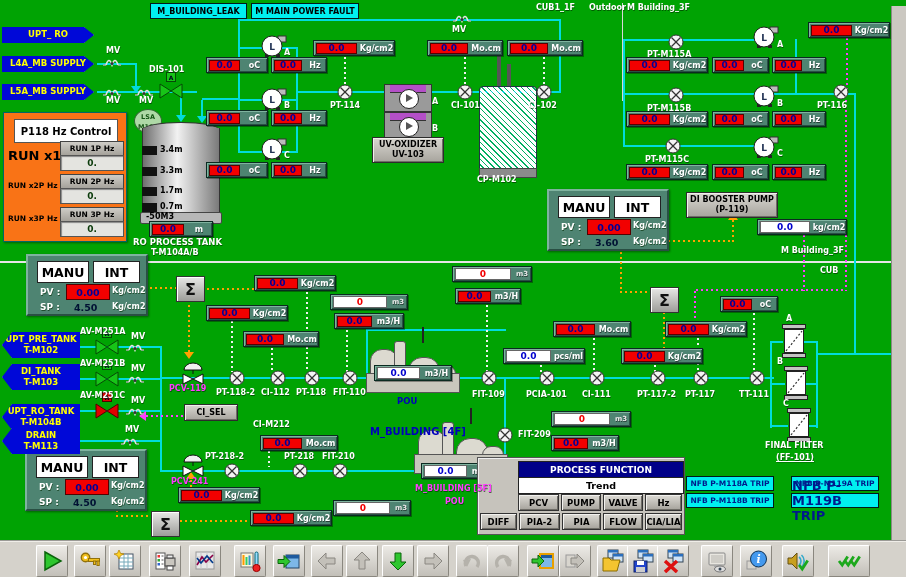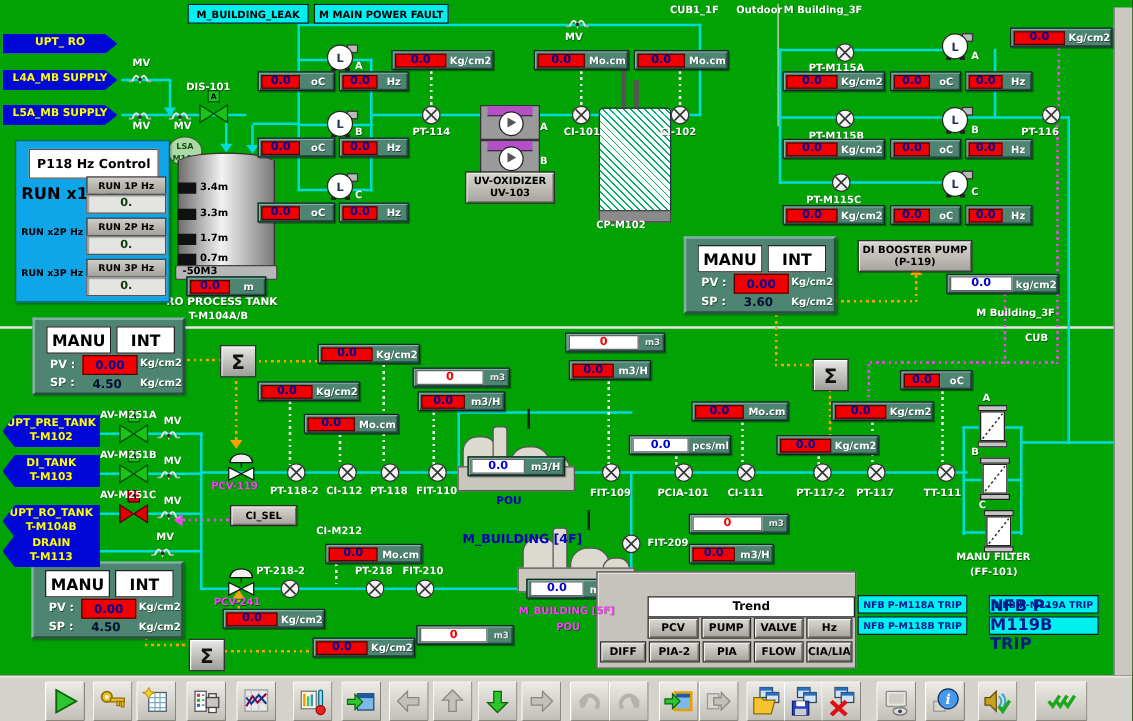--- a/index.html
+++ b/index.html
@@ -734,21 +734,21 @@
       <div>UV-OXIDIZER</div>
       <div>UV-103</div>
     </div>
     <div class="graybtn" style="left: 686px; top: 192px; width: 92px; height: 26px;">
       <div>DI BOOSTER PUMP</div>
       <div>(P-119)</div>
     </div>
     <div class="graybtn" style="left: 184px; top: 404px; width: 54px; height: 17px;">
       <div>CI_SEL</div>
     </div>
-    <div class="abs" style="left: 12px; top: 112px; width: 122px; height: 128px; background: #0ea5e9; border: 1px solid rgb(0, 102, 102); box-shadow: rgba(0, 0, 0, 0.4) 1px 1px 2px;">
+    <div class="abs" style="left: 3px; top: 112px; width: 122px; height: 128px; background: #f97316; border: 1px solid rgb(0, 102, 102); box-shadow: rgba(0, 0, 0, 0.4) 1px 1px 2px;">
       <div class="abs" style="left: 10px; top: 6px; width: 102px; height: 22px; background: rgb(255, 255, 255); border: 1px solid rgb(85, 85, 85); display: flex; align-items: center; justify-content: center; font: bold 10px &quot;DejaVu Sans&quot;, sans-serif; color: rgb(0, 0, 0);">P118 Hz Control</div>
       <div class="lbl" style="left: 4px; top: 35px; color: rgb(0, 0, 0); text-shadow: none; font-size: 13px;">RUN x1P Hz</div>
       <div class="abs" style="left: 56px; top: 28px; width: 62px; height: 13px; background: linear-gradient(rgb(207, 205, 199), rgb(165, 162, 155)); border: 1px solid rgb(68, 68, 68); display: flex; align-items: center; justify-content: center; font: bold 7.5px &quot;DejaVu Sans&quot;, sans-serif;">RUN 1P Hz</div>
       <div class="abs" style="left: 56px; top: 42px; width: 62px; height: 14px; background: rgb(228, 228, 224); border: 1px solid rgb(85, 85, 85); box-shadow: rgb(136, 136, 136) 1px 1px 1px inset; display: flex; align-items: center; justify-content: center; font: bold 9px &quot;DejaVu Sans&quot;, sans-serif; color: rgb(10, 58, 10);">0.</div>
       <div class="lbl" style="left: 4px; top: 68px; color: rgb(0, 0, 0); text-shadow: none; font-size: 7.5px;">RUN x2P Hz</div>
       <div class="abs" style="left: 56px; top: 61px; width: 62px; height: 13px; background: linear-gradient(rgb(207, 205, 199), rgb(165, 162, 155)); border: 1px solid rgb(68, 68, 68); display: flex; align-items: center; justify-content: center; font: bold 7.5px &quot;DejaVu Sans&quot;, sans-serif;">RUN 2P Hz</div>
       <div class="abs" style="left: 56px; top: 75px; width: 62px; height: 14px; background: rgb(228, 228, 224); border: 1px solid rgb(85, 85, 85); box-shadow: rgb(136, 136, 136) 1px 1px 1px inset; display: flex; align-items: center; justify-content: center; font: bold 9px &quot;DejaVu Sans&quot;, sans-serif; color: rgb(10, 58, 10);">0.</div>
       <div class="lbl" style="left: 4px; top: 101px; color: rgb(0, 0, 0); text-shadow: none; font-size: 7.5px;">RUN x3P Hz</div>
       <div class="abs" style="left: 56px; top: 94px; width: 62px; height: 13px; background: linear-gradient(rgb(207, 205, 199), rgb(165, 162, 155)); border: 1px solid rgb(68, 68, 68); display: flex; align-items: center; justify-content: center; font: bold 7.5px &quot;DejaVu Sans&quot;, sans-serif;">RUN 3P Hz</div>
       <div class="abs" style="left: 56px; top: 108px; width: 62px; height: 14px; background: rgb(228, 228, 224); border: 1px solid rgb(85, 85, 85); box-shadow: rgb(136, 136, 136) 1px 1px 1px inset; display: flex; align-items: center; justify-content: center; font: bold 9px &quot;DejaVu Sans&quot;, sans-serif; color: rgb(10, 58, 10);">0.</div>
@@ -778,20 +778,21 @@
       <div>DRAIN</div>
       <div>T-M113</div>
     </div>
     <div class="cyanbox" style="left: 150px; top: 3px; width: 97px; height: 16px;">M_BUILDING_LEAK</div>
     <div class="cyanbox" style="left: 251px; top: 3px; width: 108px; height: 16px;">M MAIN POWER FAULT</div>
     <div class="cyanbox" style="left: 686px; top: 476px; width: 88px; height: 15px; color: rgb(0, 26, 140); font-size: 7.5px;">NFB P-M118A TRIP</div>
     <div class="cyanbox" style="left: 686px; top: 493px; width: 88px; height: 15px; color: rgb(0, 26, 140); font-size: 7.5px;">NFB P-M118B TRIP</div>
     <div class="cyanbox" style="left: 791px; top: 476px; width: 88px; height: 15px; color: rgb(0, 26, 140); font-size: 7.5px;">NFB P-M119A TRIP</div>
     <div class="cyanbox" style="left: 791px; top: 493px; width: 88px; height: 15px; color: rgb(0, 26, 140); font-size: 13px;">NFB P-M119B TRIP</div>
     <div class="abs" style="left: 477px; top: 457px; width: 206px; height: 76px; background: rgb(198, 195, 188); border: 1px solid rgb(85, 85, 85); box-shadow: rgb(238, 238, 238) 1px 1px 0px inset;">
+      <div class="abs" style="left: 40px; top: 3px; width: 164px; height: 15px; background: rgb(0, 0, 136); color: rgb(255, 255, 255); font: bold 9px &quot;DejaVu Sans&quot;, sans-serif; display: flex; align-items: center; justify-content: center; border: 1px solid rgb(34, 34, 34);">PROCESS FUNCTION</div>
       <div class="abs" style="left: 40px; top: 19px; width: 164px; height: 15px; background: rgb(255, 255, 255); color: rgb(0, 0, 0); font: bold 9.5px &quot;DejaVu Sans&quot;, sans-serif; display: flex; align-items: center; justify-content: center; border: 1px solid rgb(34, 34, 34);">Trend</div>
       <div class="pf-btn" style="left: 40px; top: 36px; width: 41px; height: 17px;">PCV</div>
       <div class="pf-btn" style="left: 83px; top: 36px; width: 40px; height: 17px;">PUMP</div>
       <div class="pf-btn" style="left: 125px; top: 36px; width: 40px; height: 17px;">VALVE</div>
       <div class="pf-btn" style="left: 167px; top: 36px; width: 37px; height: 17px;">Hz</div>
       <div class="pf-btn" style="left: 2px; top: 55px; width: 37px; height: 17px;">DIFF</div>
       <div class="pf-btn" style="left: 41px; top: 55px; width: 41px; height: 17px;">PIA-2</div>
       <div class="pf-btn" style="left: 84px; top: 55px; width: 39px; height: 17px;">PIA</div>
       <div class="pf-btn" style="left: 125px; top: 55px; width: 40px; height: 17px;">FLOW</div>
       <div class="pf-btn" style="left: 167px; top: 55px; width: 37px; height: 17px;">CIA/LIA</div>
@@ -814,22 +815,22 @@
     <div class="lbl" style="left: 80px; top: 359px;">AV-M251B</div>
     <div class="lbl" style="left: 80px; top: 391px;">AV-M251C</div>
     <div class="lbl" style="left: 169px; top: 384px; color: rgb(255, 60, 255);">PCV-119</div>
     <div class="lbl" style="left: 171px; top: 477px; color: rgb(255, 60, 255);">PCV-241</div>
     <div class="lbl" style="left: 253px; top: 420px;">CI-M212</div>
     <div class="lbl" style="left: 477px; top: 175px;">CP-M102</div>
     <div class="lbl" style="left: 370px; top: 386px; color: rgb(0, 0, 187); text-shadow: none; font-size: 10px; margin-top: 40px;">M_BUILDING [4F]</div>
     <div class="lbl" style="left: 397px; top: 396px; color: rgb(0, 0, 187); text-shadow: none; font-size: 8.5px;">POU</div>
     <div class="lbl" style="left: 415px; top: 484px; color: rgb(255, 60, 255);">M_BUILDING [5F]</div>
     <div class="lbl" style="left: 445px; top: 497px; color: rgb(255, 60, 255);">POU</div>
-    <div class="lbl" style="left: 765px; top: 441px;">MANU FILTER</div>
-    <div class="lbl" style="left: 776px; top: 453px;">(FF-101)</div>
+    <div class="lbl" style="left: 765px; top: 441px;">FINAL FILTER</div>
+    <div class="lbl" style="left: 776px; top: 453px; text-decoration: underline;">(FF-101)</div>
     <div class="lbl" style="left: 786px; top: 314px;">A</div>
     <div class="lbl" style="left: 777px; top: 357px;">B</div>
     <div class="lbl" style="left: 783px; top: 399px;">C</div>
     <div class="lbl" style="left: 432px; top: 97px;">A</div>
     <div class="lbl" style="left: 432px; top: 124px;">B</div>
     <div class="abs" style="left: 0px; top: 540px; width: 906px; height: 37px; background: rgb(213, 210, 203); border-top: 2px groove rgb(239, 237, 232);">
       <div class="tbtn" style="left: 36px; top: 3px; width: 30px; height: 30px;">
         <span>
           <svg width="24" height="24" viewBox="0 0 24 24">
             <polygon points="5,3 21,12 5,21" fill="#2ec62e" stroke="#0a640a" stroke-width="1.5"></polygon>

